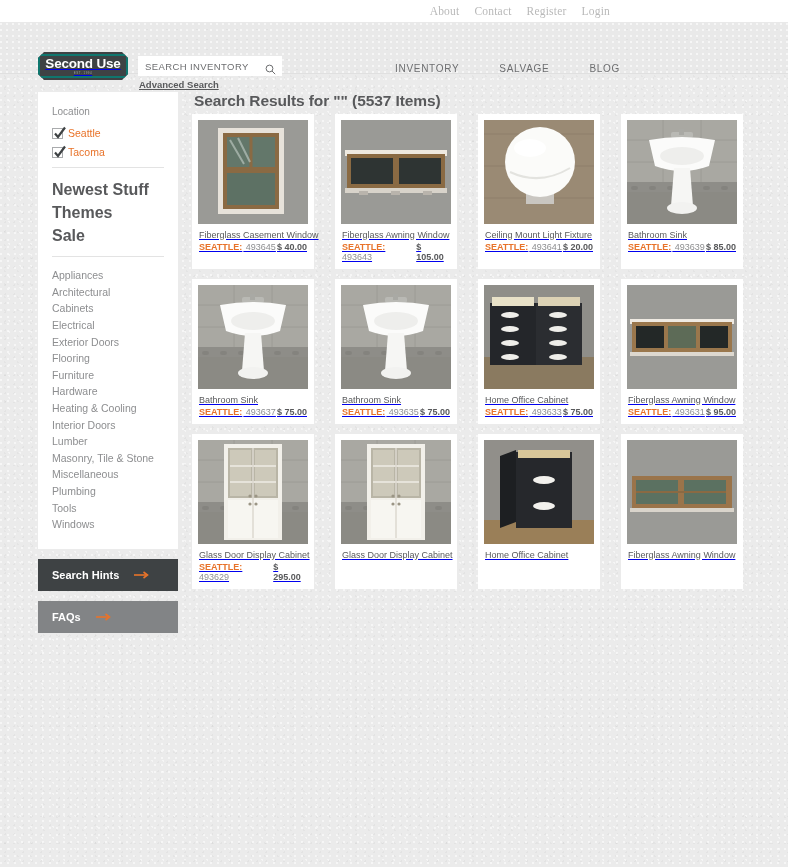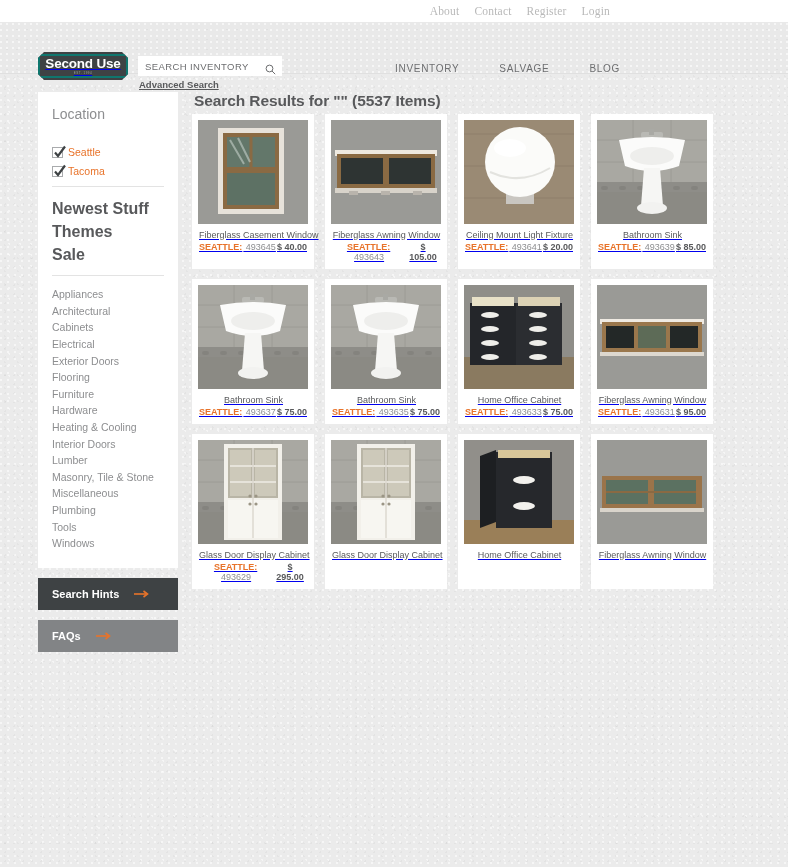--- a/index.html
+++ b/index.html
@@ -83,21 +83,21 @@
     font-size:10px; color:#6d6e70; text-decoration:none;
     letter-spacing:.7px; font-weight:normal;
   }
 
   
   .page { display:flex; padding: 18px 0 0 38px; }
 
   
   .sidebar { width:140px; flex:0 0 140px; margin-right:14px; }
   .sidebar-panel { background:#fff; padding: 14px 0 16px 0; }
-  .sb-head { font-size:14px; color:#8d8e90; padding: 0 14px 0 14px; margin-bottom:24px; }
+  .sb-head { font-size:10px; color:#8d8e90; padding: 0 14px 0 14px; margin-bottom:10px; }
   .sb-check { display:flex; align-items:center; padding: 0 14px; margin-bottom:7px; }
   .checkbox {
     width:11px; height:11px; border:1px solid #a9abad; background:#fff;
     margin-right:5px; position:relative; flex:0 0 11px;
   }
   .checkbox svg { position:absolute; left:0px; top:-3px; }
   .sb-check-label { font-size:10.5px; color:#e8732a; font-weight:normal; }
   .sb-rule { border-top:1px solid #e3e3e3; margin: 9px 14px 10px 14px; }
   .sb-link {
     display:block; font-size:16px; color:#58595b; text-decoration:none;
@@ -117,21 +117,21 @@
   .arrow { display:block; }
 
   
   .results { flex:1; padding-right:18px; }
   .results-title {
     font-size:15.5px; color:#58595b; font-weight:bold; margin:0 0 4px 2px;
     letter-spacing:-.1px;
   }
   .results-sub { font-size:9.5px; color:#7f8082; margin:0 0 14px 2px; }
 
-  .grid { display:flex; flex-wrap:wrap; gap:10px 11px;text-align:center; }
+  .grid { display:flex; flex-wrap:wrap; gap:10px 21px; }
   .card {
     width:122px; background:#fff; padding:6px 6px 6px 6px;
   }
   .card-img {
     width:110px; height:104px; display:block; overflow:hidden; position:relative;
     background:#9a9a96;
   }
   .card-img svg { display:block; }
   .card-title {
     font-size:9px; color:#58595b; margin: 7px 0 3px 1px; line-height:11px;

